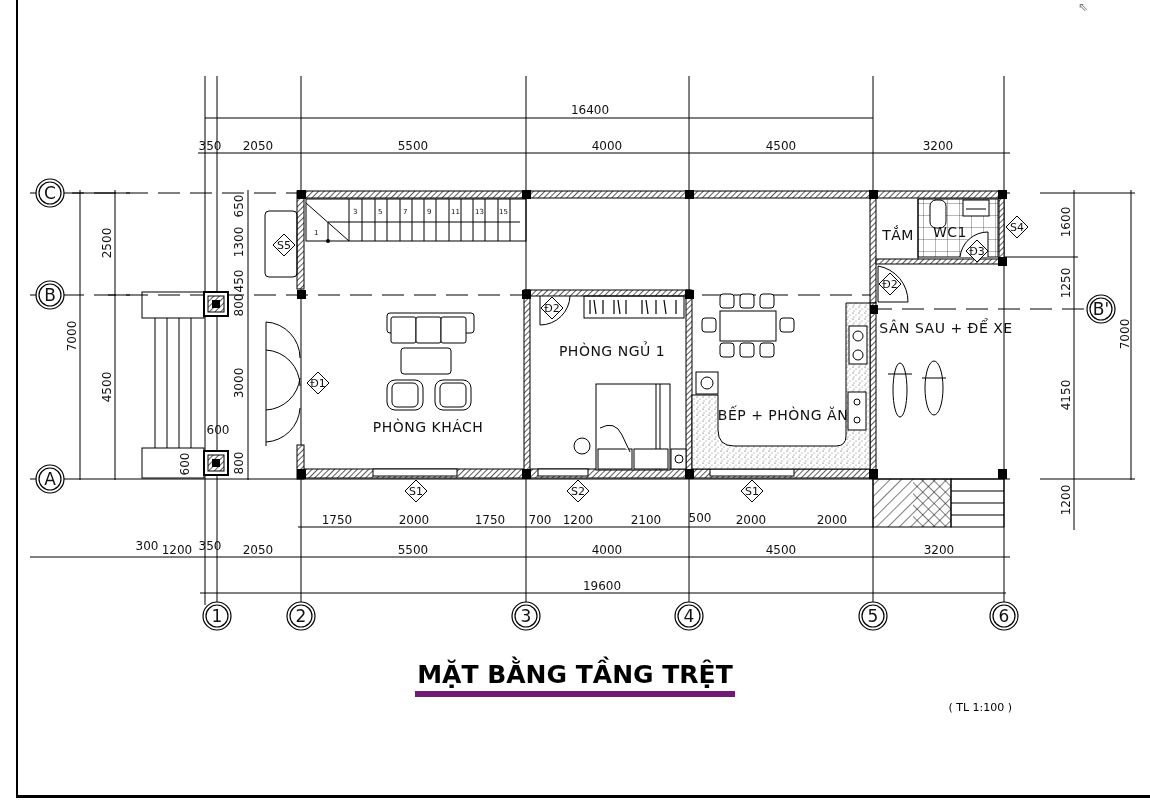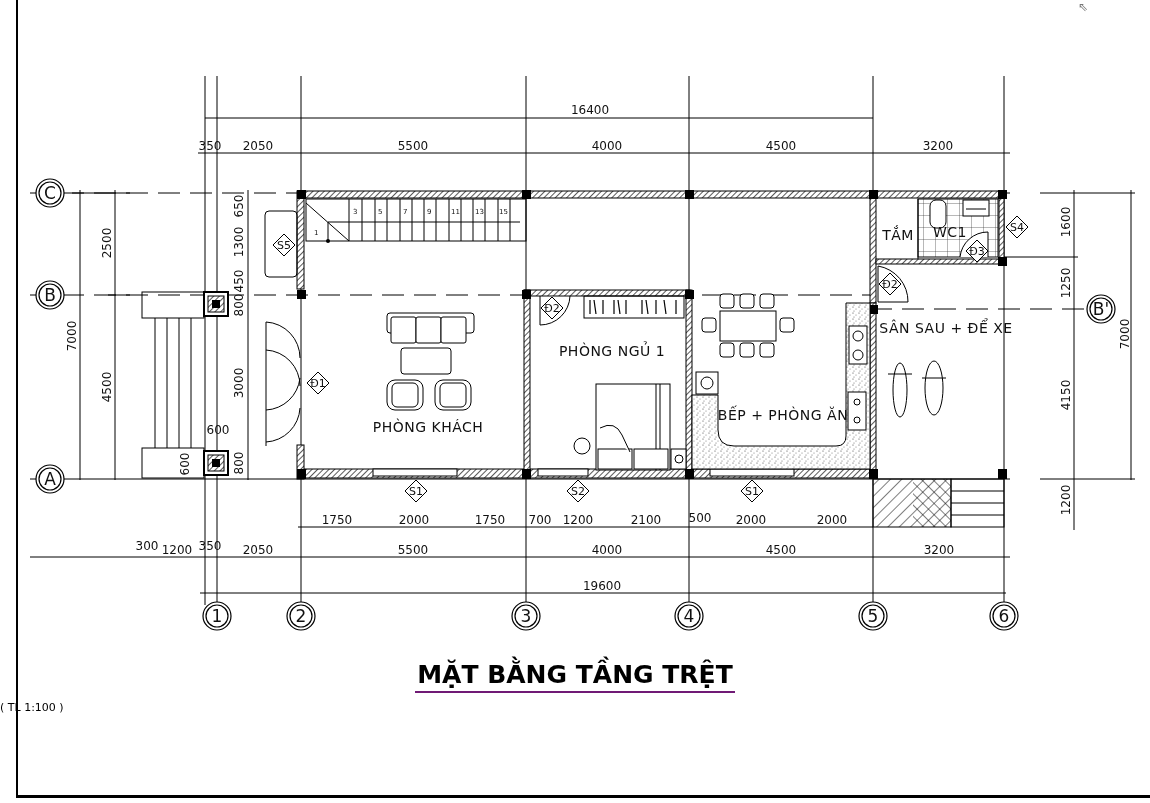--- a/index.html
+++ b/index.html
@@ -5,22 +5,22 @@
   html,body{margin:0;padding:0;background:#fff;}
   body{width:1150px;height:803px;position:relative;overflow:hidden;font-family:"Liberation Sans",sans-serif;}
   #frame{position:absolute;left:16px;top:0;width:1134px;height:798px;border-left:2px solid #000;border-bottom:3px solid #000;box-sizing:border-box;}
   svg{position:absolute;left:0;top:0;}
   .dim{font-family:"DejaVu Sans",sans-serif;font-size:12px;fill:#111;}
   .room{font-family:"DejaVu Sans",sans-serif;font-size:14px;fill:#111;letter-spacing:0.5px;}
   .tag{font-family:"DejaVu Sans",sans-serif;font-size:11px;fill:#111;}
   .axis-lbl{font-family:"DejaVu Sans",sans-serif;font-size:17px;fill:#111;}
   .step{font-family:"DejaVu Sans",sans-serif;font-size:7px;fill:#111;}
   #title{position:absolute;left:0;width:1150px;top:660px;text-align:center;font-family:"DejaVu Sans",sans-serif;font-weight:bold;font-size:25px;color:#000;}
-  #title span{border-bottom:2px solid #701a75;padding:0 2px 2px;}
-  #scale{position:absolute;left:0;width:1012px;top:701px;text-align:left;font-family:"DejaVu Sans",sans-serif;font-size:11px;color:#000;}
+  #title span{border-bottom:6px solid #701a75;padding:0 2px 2px;}
+  #scale{position:absolute;left:0;width:1012px;top:701px;text-align:right;font-family:"DejaVu Sans",sans-serif;font-size:11px;color:#000;}
   #cursor{position:absolute;left:1078px;top:0;font-size:12px;color:#777;}
 </style>
 </head>
 <body>
 
 <div id="frame"></div>
 <div id="cursor">⇖</div>
 
 <svg width="1150" height="803" viewBox="0 0 1150 803">
   <defs>

